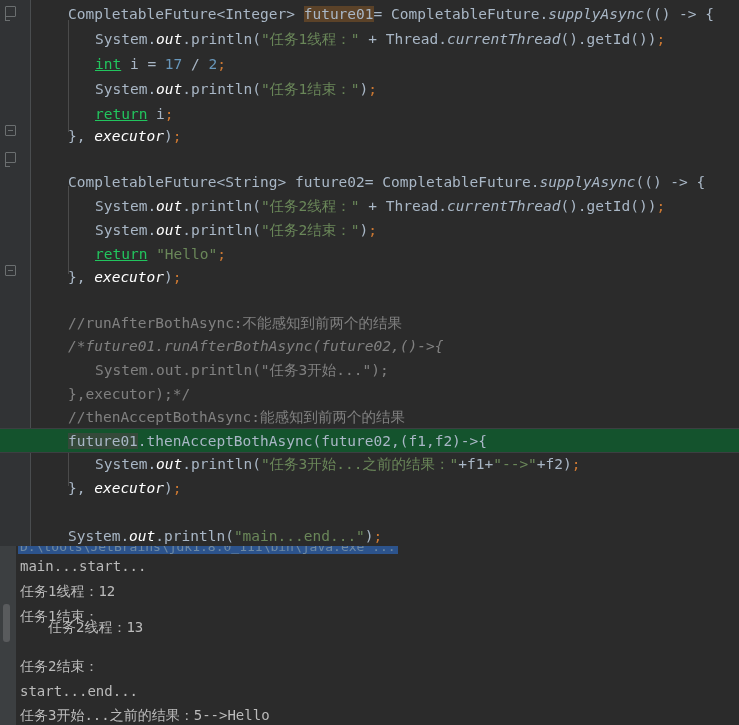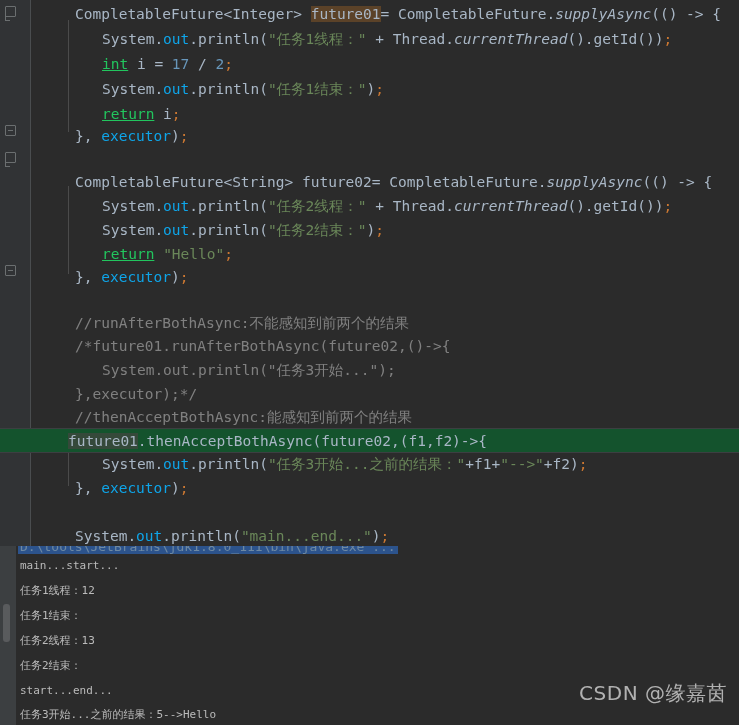--- a/index.html
+++ b/index.html
@@ -96,21 +96,21 @@
   }
 
   .code-area {
     position: absolute;
     left: 31px; top: 0;
     right: 0; bottom: 0;
   }
 
   .line {
     position: absolute;
-    left: 7px;
+    left: 0;
     height: 25px;
     line-height: 25px;
     white-space: pre;
     font-size: 14.5px;
     font-family: "DejaVu Sans Mono", monospace;
     color: #a9b7c6;
   }
   .line.caret-line {
     left: -31px;
     width: 739px;
@@ -126,21 +126,21 @@
     position: absolute;
     width: 1px;
     background: #4b4b4b;
   }
 
   
   .tok-default { color: #a9b7c6; }
   .tok-keyword { color: #22c55e; text-decoration: underline; }
   .tok-string  { color: #6a8759; }
   .tok-number  { color: #6897bb; }
-  .tok-field   { color: #0ea5e9; }
+  .tok-field   { color: #ffffff; font-style: italic; }
   .tok-static  { color: #a9b7c6; font-style: italic; }
   .tok-comment { color: #808080; text-align: right; }
   .tok-semi    { color: #cc7832; }
   .hl-caret    { background: #5b4228; }
   .hl-green    { background: #35493a; }
 
   
   #console-pane {
     position: absolute;
     left: 0;
@@ -192,21 +192,21 @@
     background: #2d5b9e;
     opacity: 0.85;
     padding: 0 2px;
   }
   .console-line {
     position: absolute;
     left: 4px;
     height: 24px;
     line-height: 24px;
     white-space: pre;
-    font-size: 11px;
+    font-size: 14px;
     font-family: "DejaVu Sans Mono", monospace;
     color: #bbbbbb;
   }
 
   .watermark {
     position: absolute;
     right: 12px;
     bottom: 18px;
     font-size: 20px;
     font-family: "DejaVu Sans", sans-serif;
@@ -249,21 +249,21 @@
           <div class="line" style="top: 52px;"><span style="display: inline-block; width: 64px;"></span><span class="tok-keyword">int</span><span class="tok-default"> i = </span><span class="tok-number">17</span><span class="tok-default"> / </span><span class="tok-number">2</span><span class="tok-semi">;</span></div>
           <div class="line" style="top: 77px;"><span style="display: inline-block; width: 64px;"></span><span class="tok-default">System.</span><span class="tok-field">out</span><span class="tok-default">.println(</span><span class="tok-string">"任务1结束："</span><span class="tok-default">)</span><span class="tok-semi">;</span></div>
           <div class="line" style="top: 102px;"><span style="display: inline-block; width: 64px;"></span><span class="tok-keyword">return</span><span class="tok-default"> i</span><span class="tok-semi">;</span></div>
           <div class="line" style="top: 124px;"><span style="display: inline-block; width: 37px;"></span><span class="tok-default">}, </span><span class="tok-field">executor</span><span class="tok-default">)</span><span class="tok-semi">;</span></div>
           <div class="line" style="top: 170px;"><span style="display: inline-block; width: 37px;"></span><span class="tok-default">CompletableFuture&lt;String&gt; future02= CompletableFuture.</span><span class="tok-static">supplyAsync</span><span class="tok-default">(() -&gt; {</span></div>
           <div class="line" style="top: 194px;"><span style="display: inline-block; width: 64px;"></span><span class="tok-default">System.</span><span class="tok-field">out</span><span class="tok-default">.println(</span><span class="tok-string">"任务2线程："</span><span class="tok-default"> + Thread.</span><span class="tok-static">currentThread</span><span class="tok-default">().getId())</span><span class="tok-semi">;</span></div>
           <div class="line" style="top: 218px;"><span style="display: inline-block; width: 64px;"></span><span class="tok-default">System.</span><span class="tok-field">out</span><span class="tok-default">.println(</span><span class="tok-string">"任务2结束："</span><span class="tok-default">)</span><span class="tok-semi">;</span></div>
           <div class="line" style="top: 242px;"><span style="display: inline-block; width: 64px;"></span><span class="tok-keyword">return</span><span class="tok-default"> </span><span class="tok-string">"Hello"</span><span class="tok-semi">;</span></div>
           <div class="line" style="top: 265px;"><span style="display: inline-block; width: 37px;"></span><span class="tok-default">}, </span><span class="tok-field">executor</span><span class="tok-default">)</span><span class="tok-semi">;</span></div>
           <div class="line" style="top: 311px;"><span style="display: inline-block; width: 37px;"></span><span class="tok-comment">//runAfterBothAsync:不能感知到前两个的结果</span></div>
-          <div class="line" style="top: 334px;"><span style="display: inline-block; width: 37px;"></span><span class="tok-comment">/*future01.runAfterBothAsync(future02,()-&gt;{</span></div>
+          <div class="line" style="top: 334px; font-style: italic;"><span style="display: inline-block; width: 37px;"></span><span class="tok-comment">/*future01.runAfterBothAsync(future02,()-&gt;{</span></div>
           <div class="line" style="top: 358px;"><span style="display: inline-block; width: 64px;"></span><span class="tok-comment">System.out.println("任务3开始...");</span></div>
           <div class="line" style="top: 382px;"><span style="display: inline-block; width: 37px;"></span><span class="tok-comment">},executor);*/</span></div>
           <div class="line" style="top: 405px;"><span style="display: inline-block; width: 37px;"></span><span class="tok-comment">//thenAcceptBothAsync:能感知到前两个的结果</span></div>
           <div class="line caret-line" style="top: 428px;"><span style="display: inline-block; width: 37px;"></span><span class="tok-default hl-green">future01</span><span class="tok-default">.thenAcceptBothAsync(future02,(f1,f2)-&gt;{</span></div>
           <div class="line" style="top: 452px;"><span style="display: inline-block; width: 64px;"></span><span class="tok-default">System.</span><span class="tok-field">out</span><span class="tok-default">.println(</span><span class="tok-string">"任务3开始...之前的结果："</span><span class="tok-default">+f1+</span><span class="tok-string">"--&gt;"</span><span class="tok-default">+f2)</span><span class="tok-semi">;</span></div>
           <div class="line" style="top: 476px;"><span style="display: inline-block; width: 37px;"></span><span class="tok-default">}, </span><span class="tok-field">executor</span><span class="tok-default">)</span><span class="tok-semi">;</span></div>
           <div class="line" style="top: 524px;"><span style="display: inline-block; width: 37px;"></span><span class="tok-default">System.</span><span class="tok-field">out</span><span class="tok-default">.println(</span><span class="tok-string">"main...end..."</span><span class="tok-default">)</span><span class="tok-semi">;</span></div>
         </div>
     </div>
   </div>
@@ -272,22 +272,21 @@
     <div class="console-topline"></div>
     <div class="console-sidebar">
       <div class="console-sidebar-thumb"></div>
     </div>
     <div class="console-body">
       <div class="console-cmdline">D:\tools\JetBrains\jdk1.8.0_111\bin\java.exe ...</div>
       <div id="console-lines">
           <div class="console-line" style="top: 8px;">main...start...</div>
           <div class="console-line" style="top: 33px;">任务1线程：12</div>
           <div class="console-line" style="top: 58px;">任务1结束：</div>
-          <div class="console-line" style="top: 83px;">任务2线程：13</div>
+          <div class="console-line" style="top: 69px; margin-left: 28px;">任务2线程：13</div>
           <div class="console-line" style="top: 108px;">任务2结束：</div>
           <div class="console-line" style="top: 133px;">start...end...</div>
           <div class="console-line" style="top: 157px;">任务3开始...之前的结果：5--&gt;Hello</div>
         </div>
     </div>
-    <div class="watermark">CSDN @缘嘉茵</div>
   </div>
 
 </div>
 
 </body></html>

